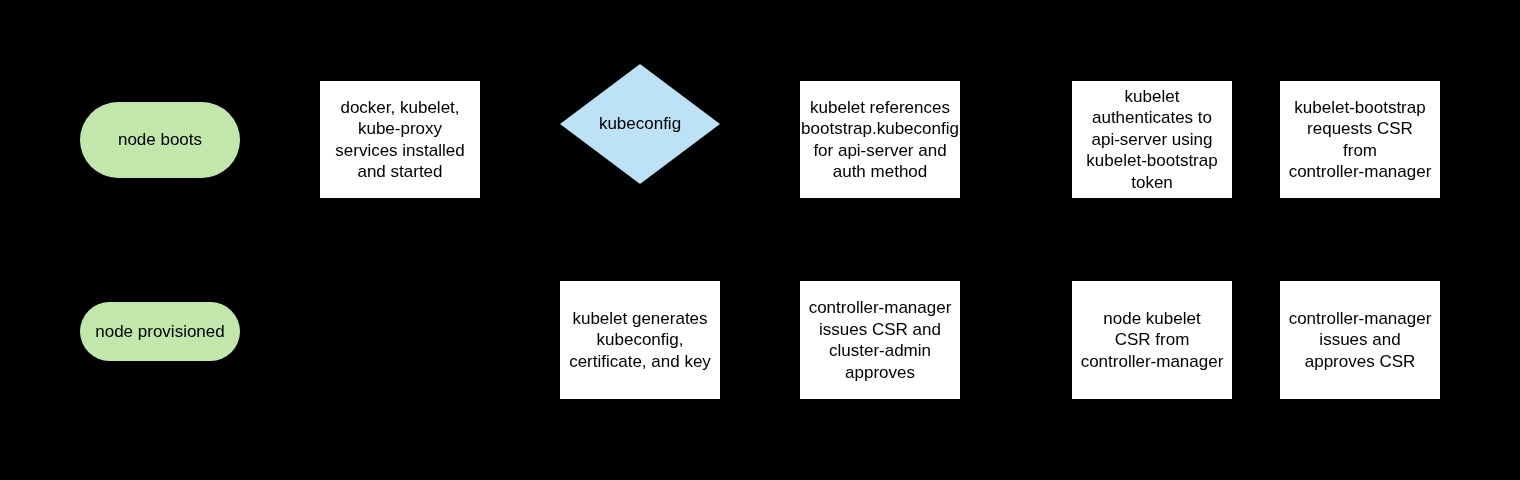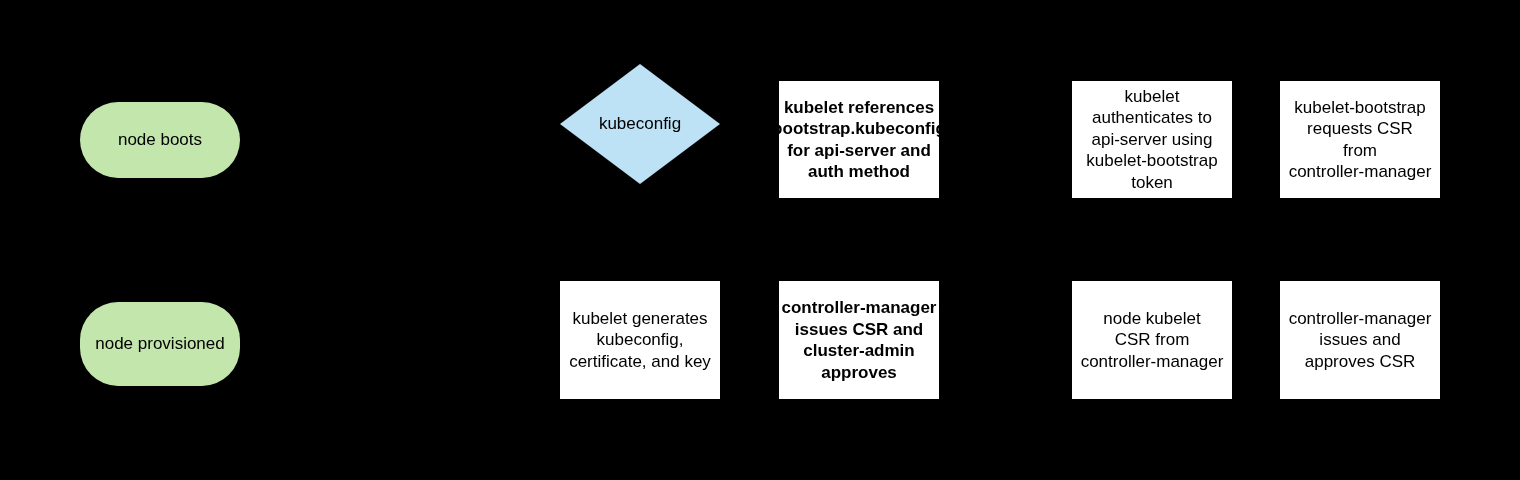--- a/index.html
+++ b/index.html
@@ -36,37 +36,43 @@
   .process{background:var(--process-fill);}
   .terminator{background:var(--terminator-fill);border-radius:38px;}
   .decision{
     background:var(--decision-fill);
     clip-path:polygon(50% 0,100% 50%,50% 100%,0 50%);
   }
   
   .c1{left:80px;justify-content:center;}
   .c2{left:320px;}
   .c3{left:560px;}
-  .c4{left:779px;font-weight:bold;}
+  .c4{left:800px;}
   .c5{left:1072px;}
   .c6{left:1280px;}
   
   .r1.process{top:81px;height:117px;}
   .r1.terminator{top:102px;height:76px;}
   .r1.decision{top:64px;height:120px;}
   .r2.process{top:281px;height:118px;}
-  .r2.terminator{top:302px;height:84px;}
+  .r2.terminator{top:302px;height:59px;}
 </style>
 </head>
 <body>
 
 <div class="canvas">
 
   <div class="node terminator r1 c1">
     <span class="node-label">node boots</span>
+  </div>
+  <div class="node process r1 c2">
+    <span class="node-label">docker, kubelet,
+kube-proxy
+services installed
+and started</span>
   </div>
   <div class="node decision r1 c3">
     <span class="node-label">kubeconfig</span>
   </div>
   <div class="node process r1 c4">
     <span class="node-label">kubelet references
 bootstrap.kubeconfig
 for api-server and
 auth method</span>
   </div>

